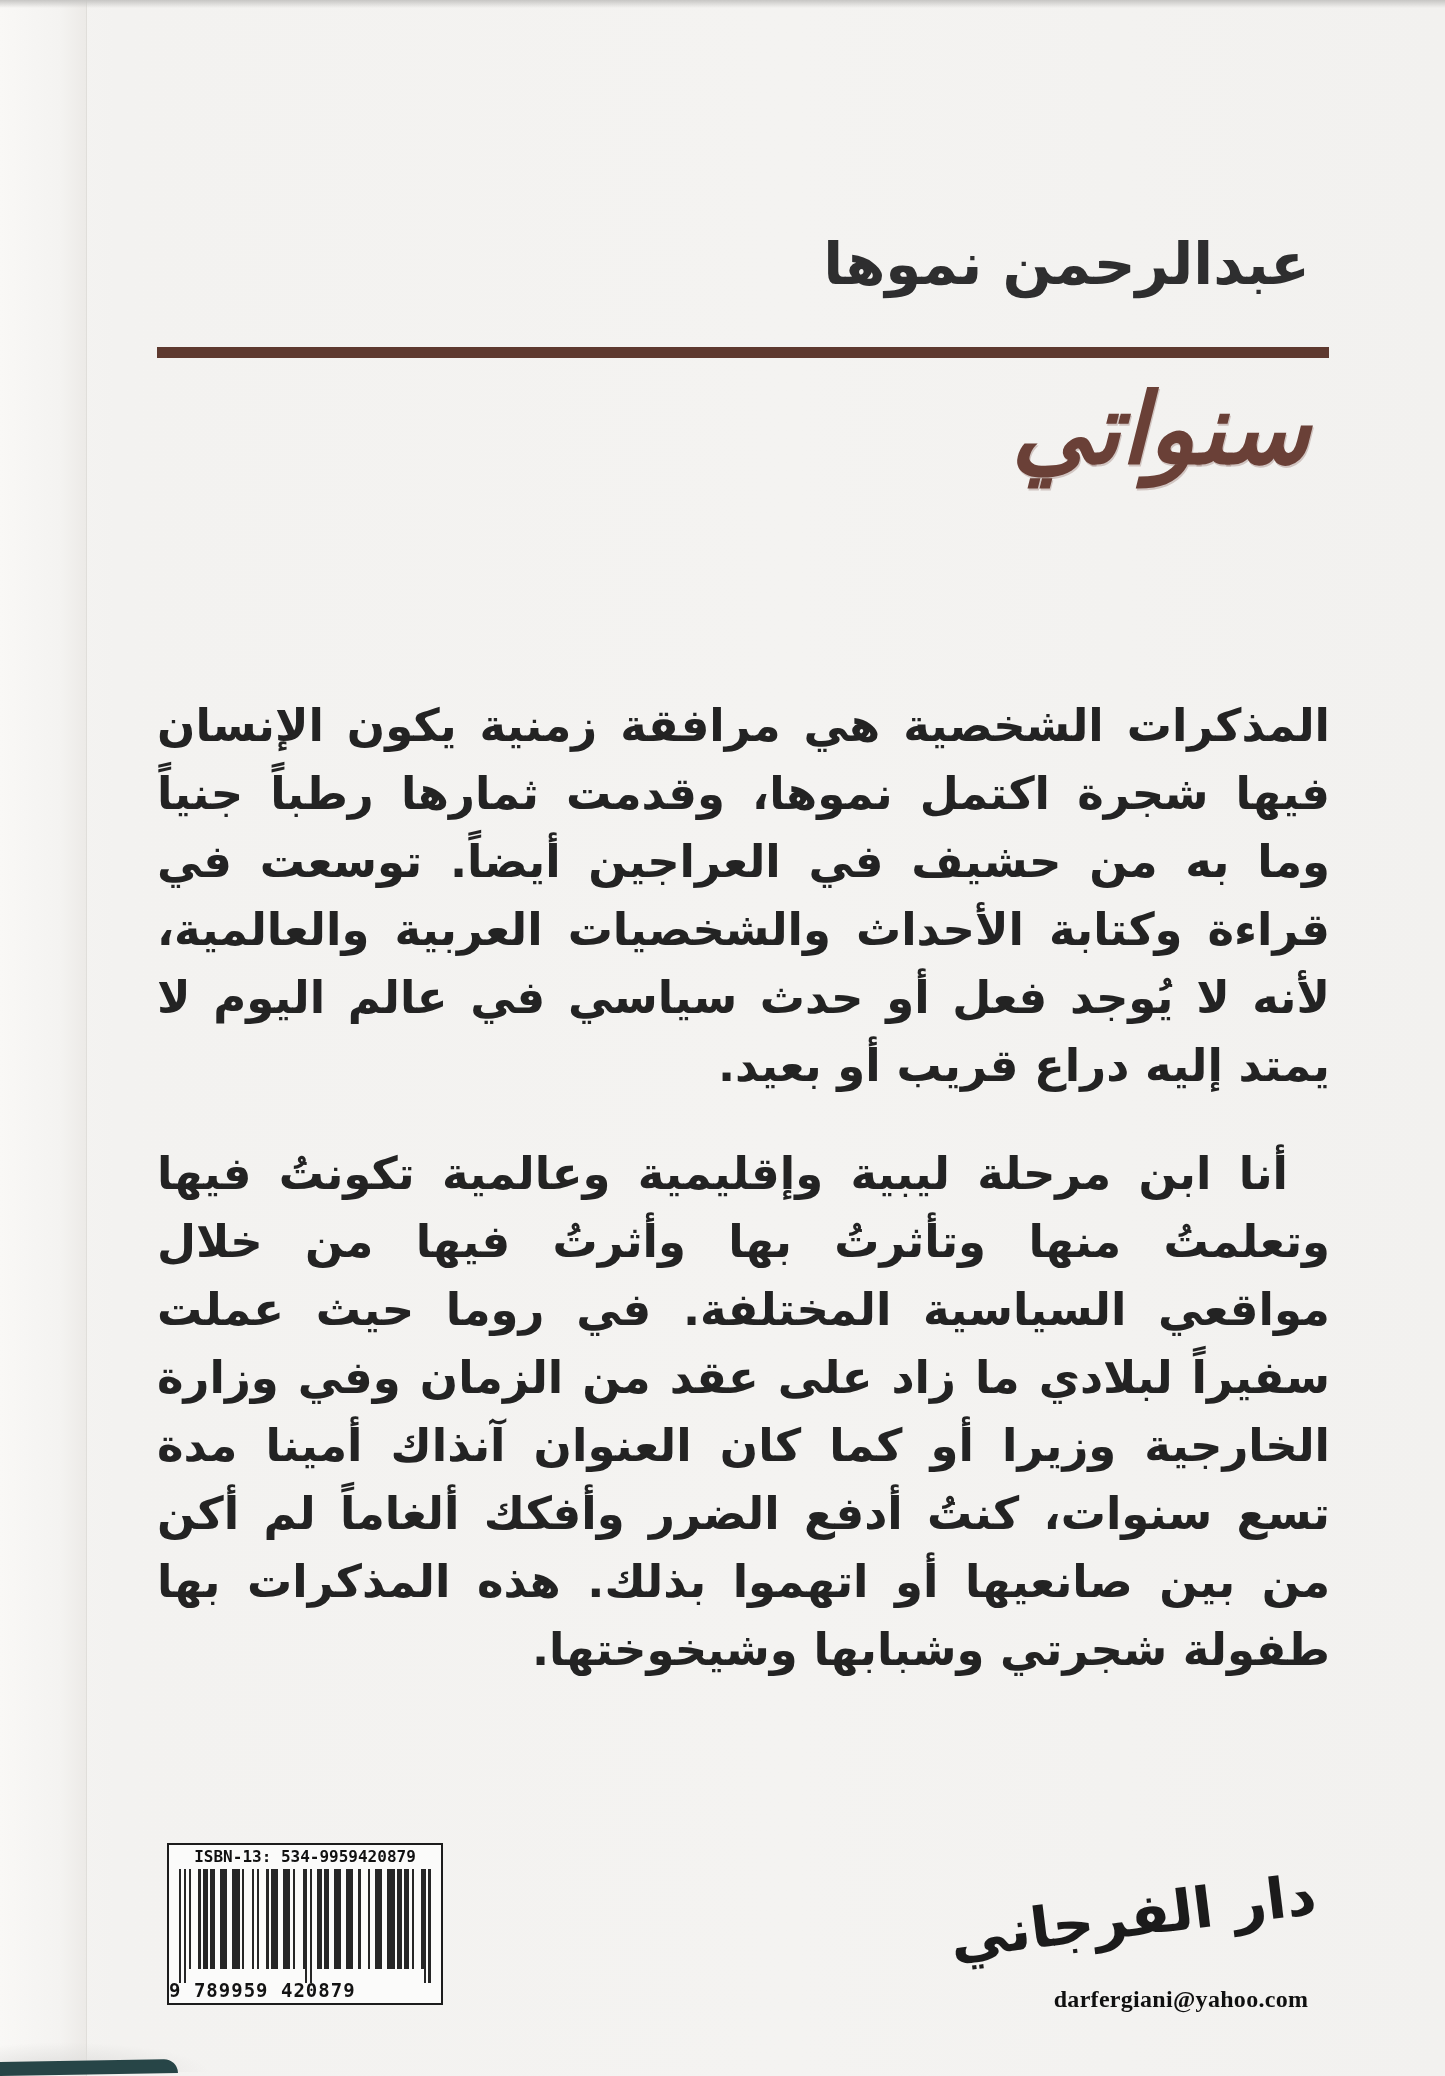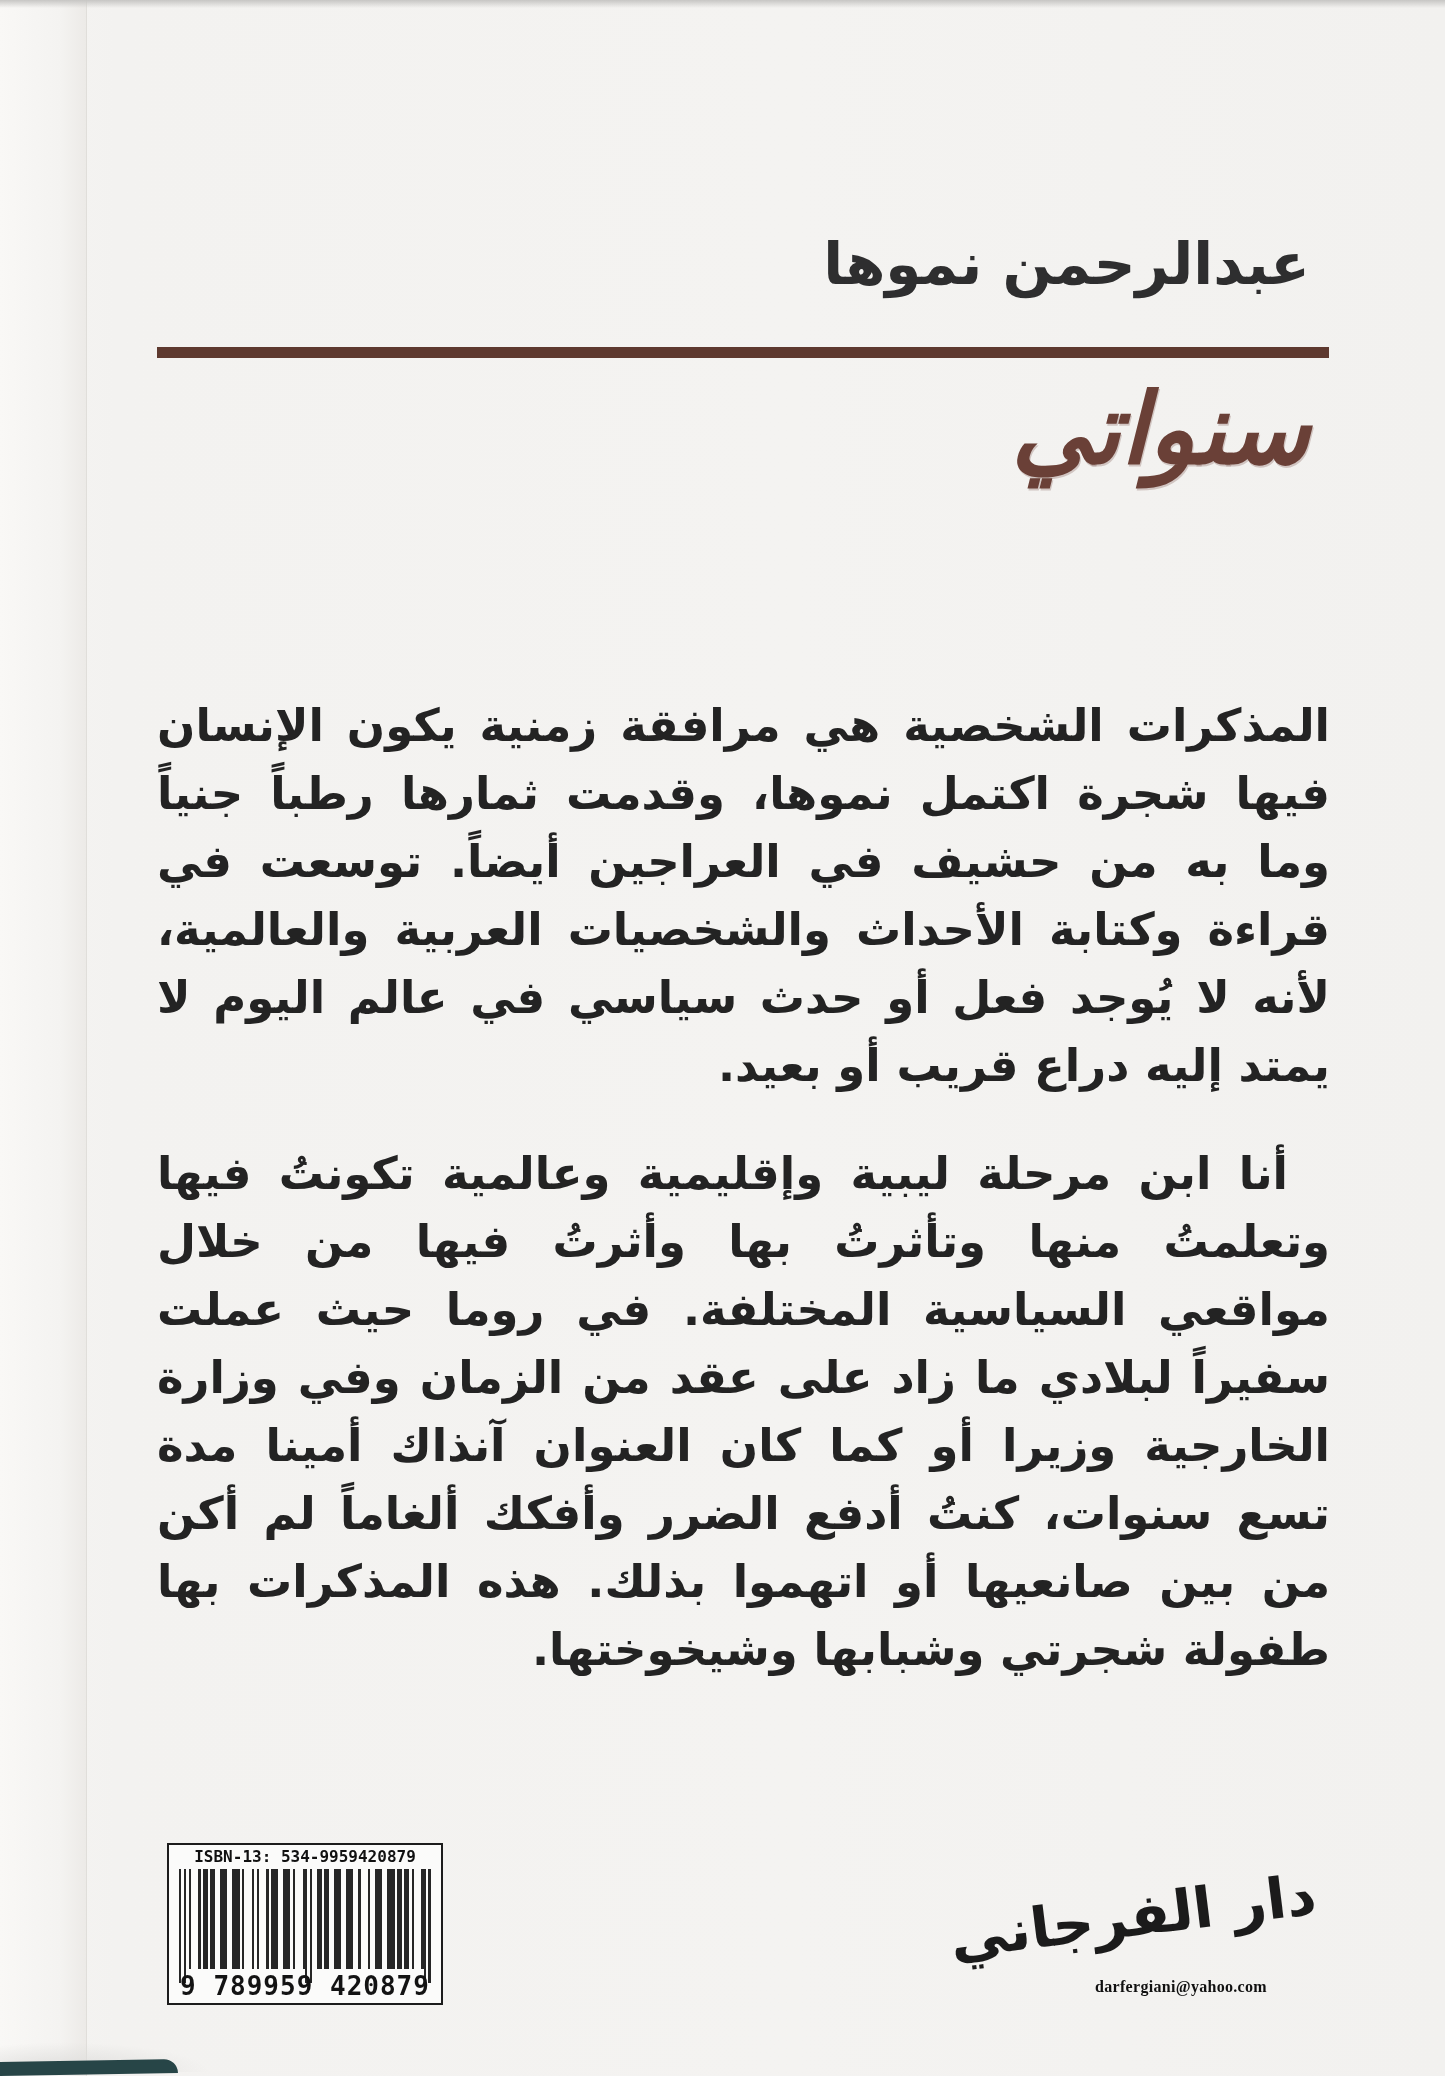--- a/index.html
+++ b/index.html
@@ -68,39 +68,39 @@
     font-size:16px;color:#111;letter-spacing:0px;white-space:nowrap;
   }
   .bars{
     position:absolute;left:10px;right:10px;top:24px;height:100px;
     display:flex;align-items:flex-start;
   }
   .bars .bar{background:#262626;height:100%;}
   .bars .bar.guard{height:114%;}
   .bars .gap{background:transparent;height:100%;}
   .isbn-digits{
-    position:absolute;left:0;right:0;bottom:2px;text-align:center;
+    position:absolute;left:0;right:0;bottom:2px;
     font-family:"DejaVu Sans Mono",monospace;font-weight:bold;
-    font-size:26px;color:#131313;letter-spacing:1px;white-space:nowrap;
+    font-size:19px;color:#131313;letter-spacing:1px;white-space:nowrap;
   }
 
   
   .publisher{
     position:absolute;right:133px;top:1856px;width:262px;text-align:center;
   }
   .pub-logo{
     direction:rtl;white-space:nowrap;
     font-size:56px;font-weight:bold;color:#1b1b1b;
     transform:rotate(-7deg) scaleX(1.04);transform-origin:center;
     line-height:110px;height:118px;
   }
   .pub-email{
-    margin-top:4px;
+    margin-top:12px;
     font-family:"Liberation Serif",serif;font-weight:bold;
-    font-size:16px;color:#101010;letter-spacing:.3px;white-space:nowrap;
+    font-size:24px;color:#101010;letter-spacing:.3px;white-space:nowrap;
   }
 </style>
 </head>
 <body>
 
 <div class="paper">
   <div class="left-edge-strip"></div>
   <div class="top-shadow"></div>
 
   <div class="author" dir="rtl">عبدالرحمن نموها</div>

